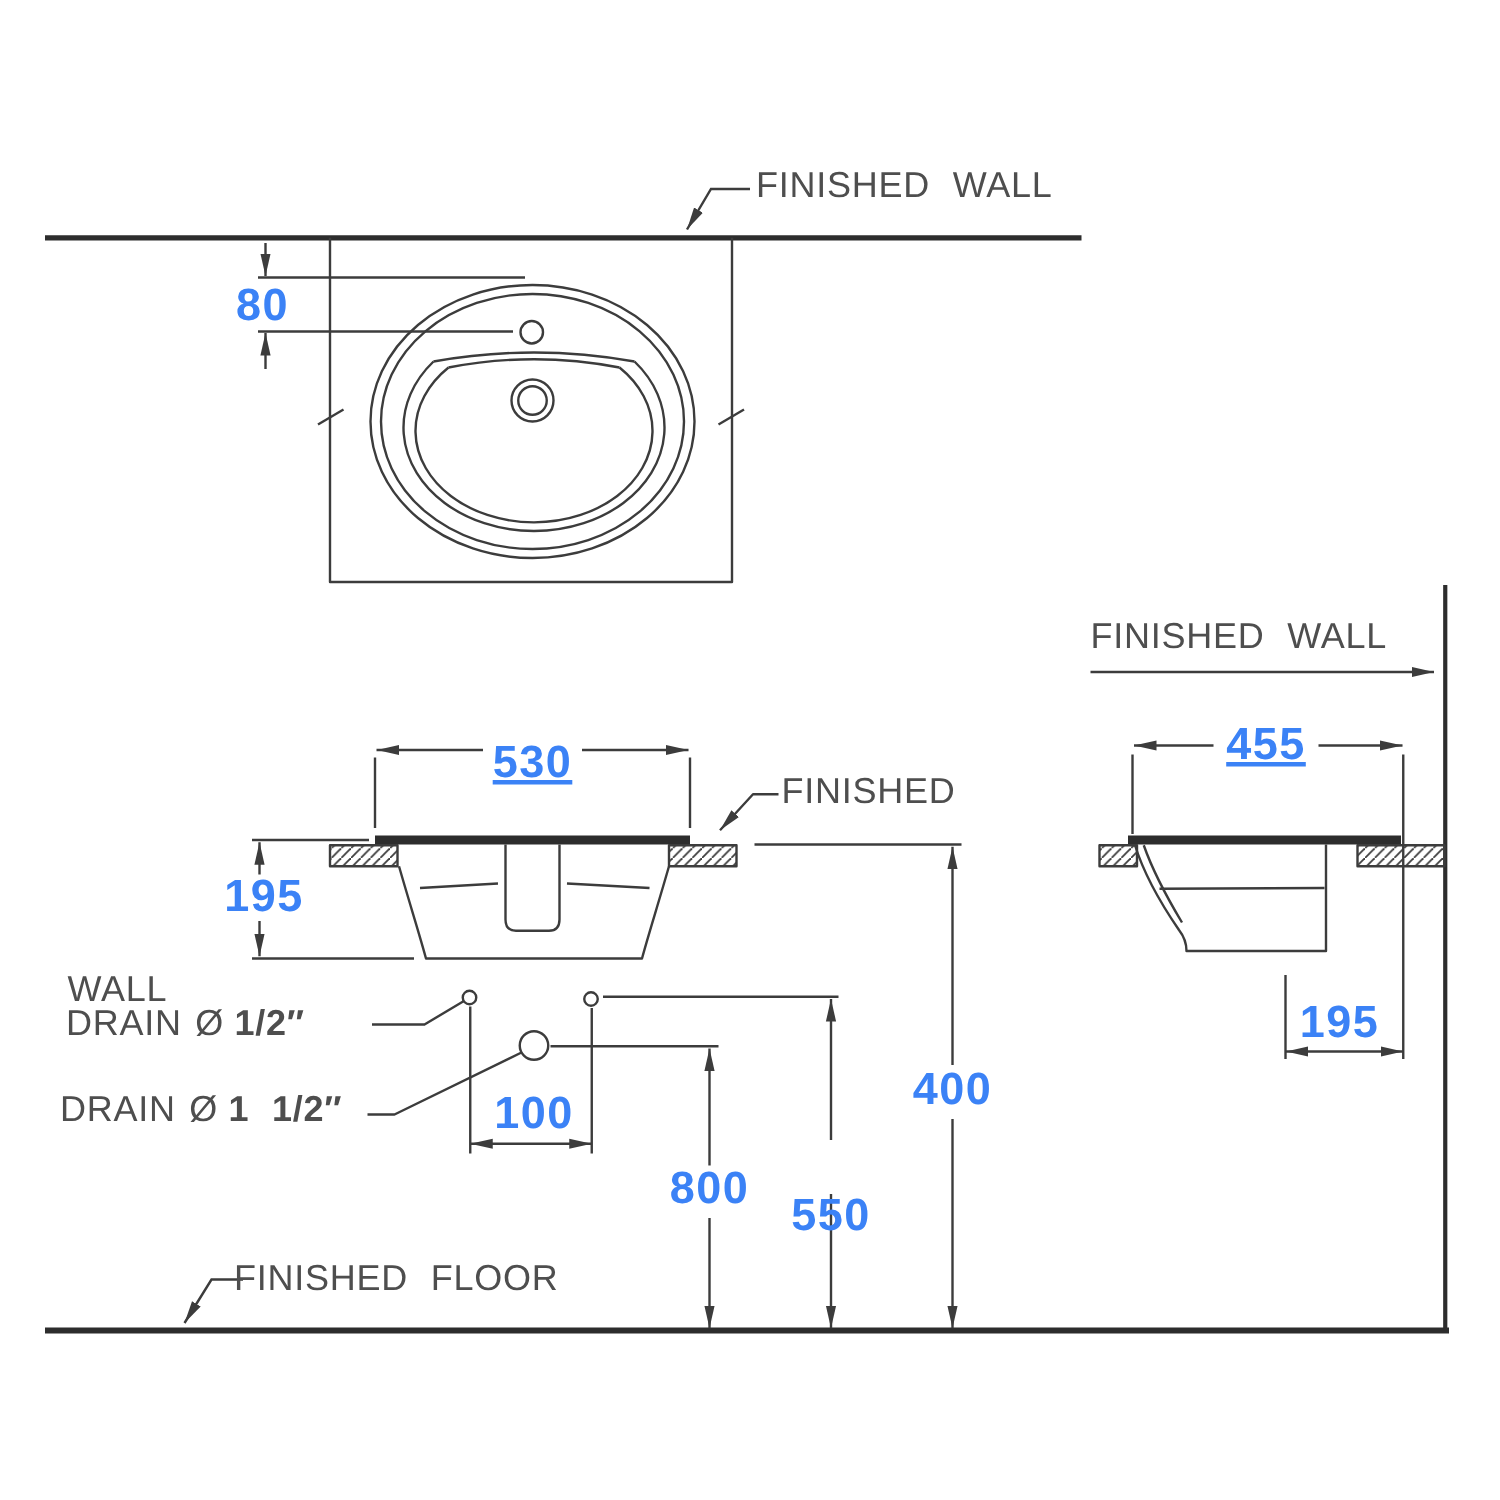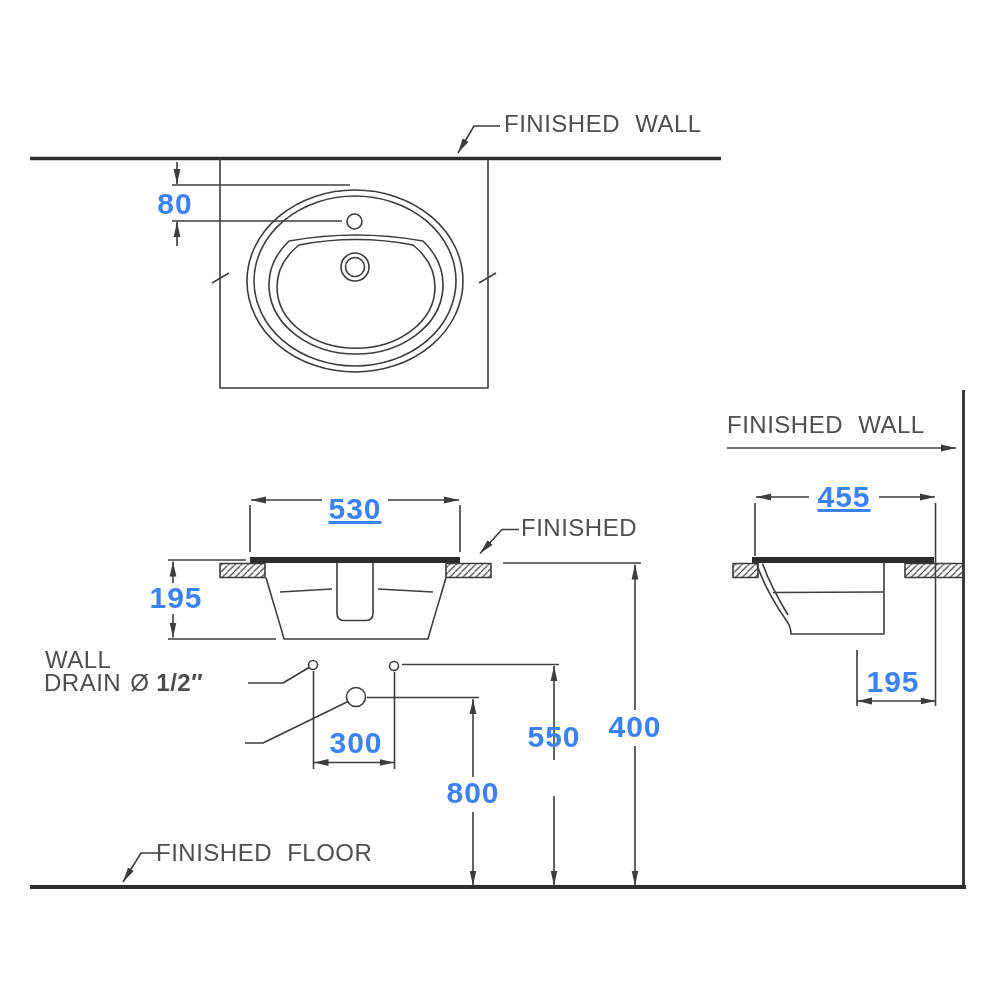--- a/index.html
+++ b/index.html
@@ -120,25 +120,26 @@
     <line x1="857" y1="650" x2="857" y2="706"></line>
     <line x1="857" y1="701" x2="935.5" y2="701" marker-start="url(#arr)" marker-end="url(#arr)"></line>
   </g>
 </svg>
 
 <div class="lbl cap" style="left:504px;top:112px;">FINISHED WALL</div>
 <div class="lbl cap" style="left:727px;top:413px;">FINISHED WALL</div>
 <div class="lbl cap" style="left:521px;top:516px;">FINISHED</div>
 <div class="lbl cap" style="left:45px;top:648px;">WALL</div>
 <div class="lbl cap" style="left:44px;top:671px;"><span>DRAIN</span><span class="sym">Ø</span><span class="frac">1/2″</span></div>
+<div class="lbl cap" style="left:40px;top:728px;"><span>DRAIN</span><span class="sym">Ø</span><span class="frac">1 1/2″</span></div>
 <div class="lbl cap" style="left:156px;top:841px;">FINISHED FLOOR</div>
 
 <div class="lbl dim" style="left:175px;top:189px;">80</div>
 <div class="lbl dim" style="left:355px;top:494px;text-decoration:underline;">530</div>
 <div class="lbl dim" style="left:176px;top:583px;">195</div>
-<div class="lbl dim" style="left:356px;top:728px;">300</div>
+<div class="lbl dim" style="left:356px;top:728px;">100</div>
 <div class="lbl dim" style="left:473px;top:778px;">800</div>
-<div class="lbl dim" style="left:554px;top:722px;">550</div>
+<div class="lbl dim" style="left:554px;top:796px;">550</div>
 <div class="lbl dim" style="left:635px;top:712px;">400</div>
 <div class="lbl dim" style="left:844px;top:482px;text-decoration:underline;">455</div>
 <div class="lbl dim" style="left:893px;top:667px;">195</div>
 
 </div>
 
 </body></html>

